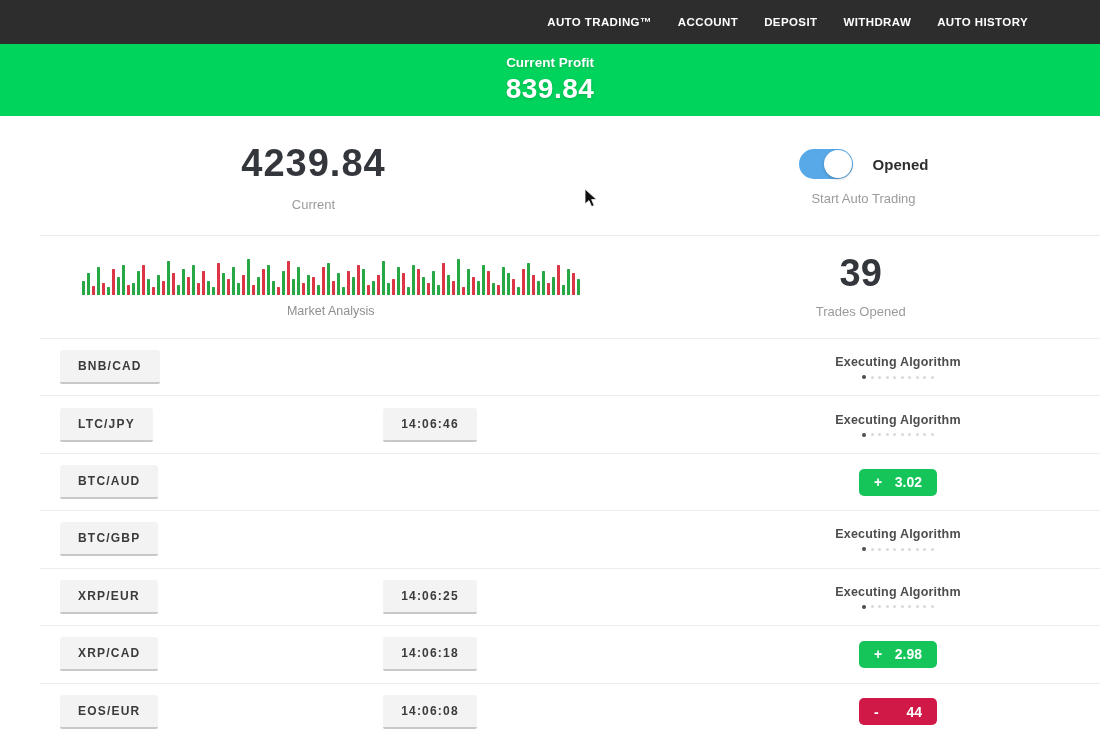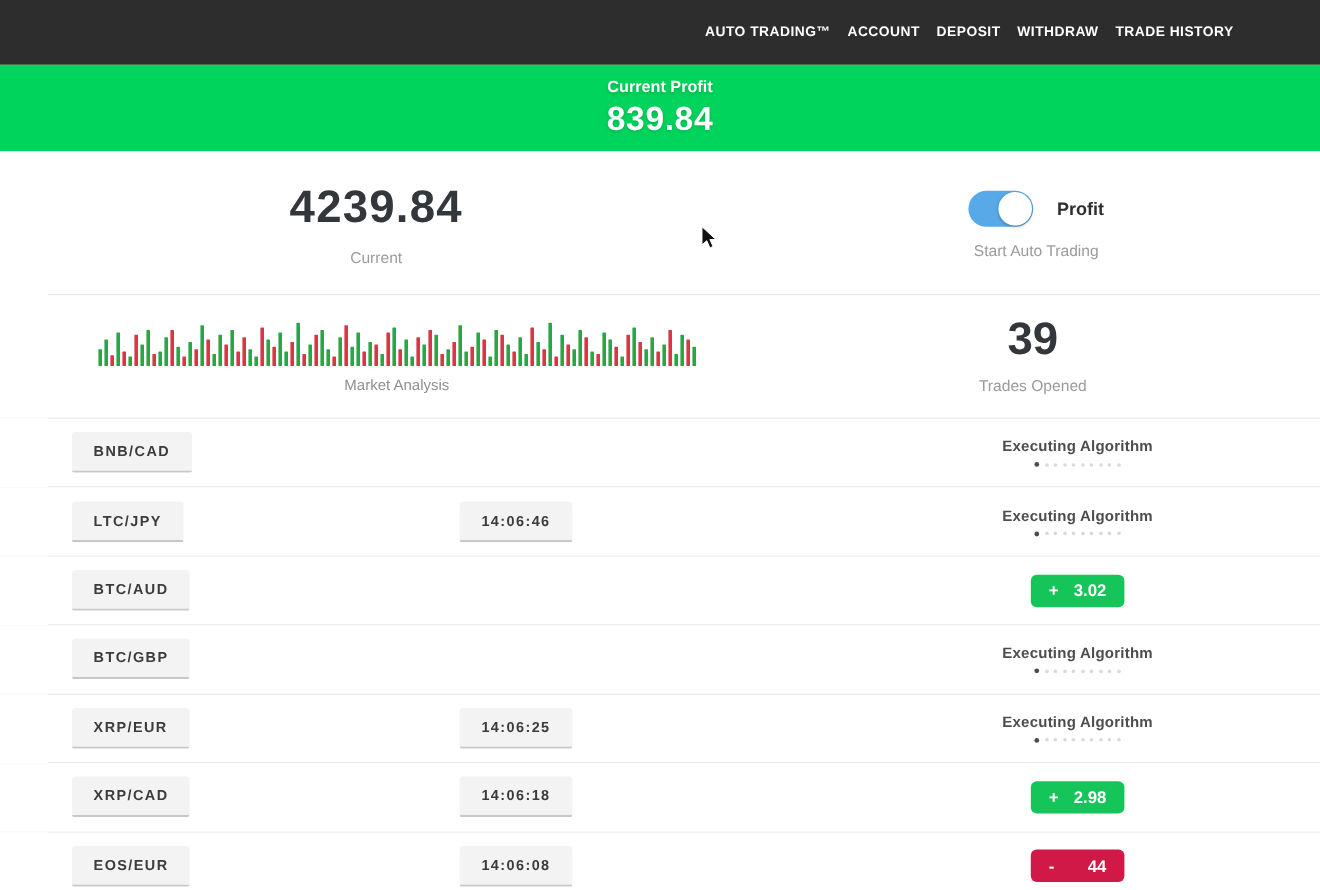--- a/index.html
+++ b/index.html
@@ -3,22 +3,22 @@
 <meta charset="utf-8">
 <style>
   * { margin:0; padding:0; box-sizing:border-box; }
   html,body { width:1100px; height:742px; overflow:hidden; background:#fff;
     font-family:"Liberation Sans","DejaVu Sans",sans-serif; }
   :root{
     --nav-bg:#2d2d2d; --accent:#00d45c; --badge-green:#16c55a;
     --badge-red:#d11947; --toggle-blue:#57a9e8;
   }
   
-  .topnav{ height:54px; background:var(--nav-bg); display:flex; align-items:center;
-    justify-content:flex-end; padding-right:72px; gap:14px; }
+  .topnav{ height:44px; background:var(--nav-bg); display:flex; align-items:center;
+    justify-content:flex-end; padding-right:72px; gap:26px; }
   .nav-item{ color:#fff; font-size:11.5px; font-weight:bold; letter-spacing:.4px;
     cursor:pointer; white-space:nowrap; }
   
   .banner{ height:72px; background:var(--accent); display:flex; flex-direction:column;
     align-items:center; justify-content:center; color:#fff;
     text-shadow:0 1px 3px rgba(0,0,0,.18); }
   .banner-label{ font-size:13.5px; font-weight:600; margin-bottom:3px; }
   .banner-value{ font-size:28px; font-weight:bold; letter-spacing:.5px; }
   
   .stats1{ height:119px; display:flex; }
@@ -72,39 +72,39 @@
   .cursor{ position:absolute; left:583px; top:188px; pointer-events:none; }
 </style>
 </head>
 <body>
 
 <div class="topnav" id="topnav">
     <div class="nav-item">AUTO TRADING™</div>
     <div class="nav-item">ACCOUNT</div>
     <div class="nav-item">DEPOSIT</div>
     <div class="nav-item">WITHDRAW</div>
-    <div class="nav-item">TRADE HISTORY</div>
+    <div class="nav-item">AUTO HISTORY</div>
   </div>
 
 <div class="banner">
   <div class="banner-label">Current Profit</div>
   <div class="banner-value">839.84</div>
 </div>
 
 <div class="stats1">
   <div class="col-l">
     <div class="balance-value">4239.84</div>
     <div class="sub-label">Current</div>
   </div>
   <div class="col-r">
     <div class="toggle-row">
       <div class="toggle">
         <div class="toggle-knob"></div>
       </div>
-      <div class="toggle-label">Profit</div>
+      <div class="toggle-label">Opened</div>
     </div>
     <div class="sub-label">Start Auto Trading</div>
   </div>
 </div>
 
 <div class="stats2">
   <div class="col-l">
     <div class="chart" id="chart">
         <span class="bar g" style="height: 14px;"></span>
         <span class="bar g" style="height: 22px;"></span>

